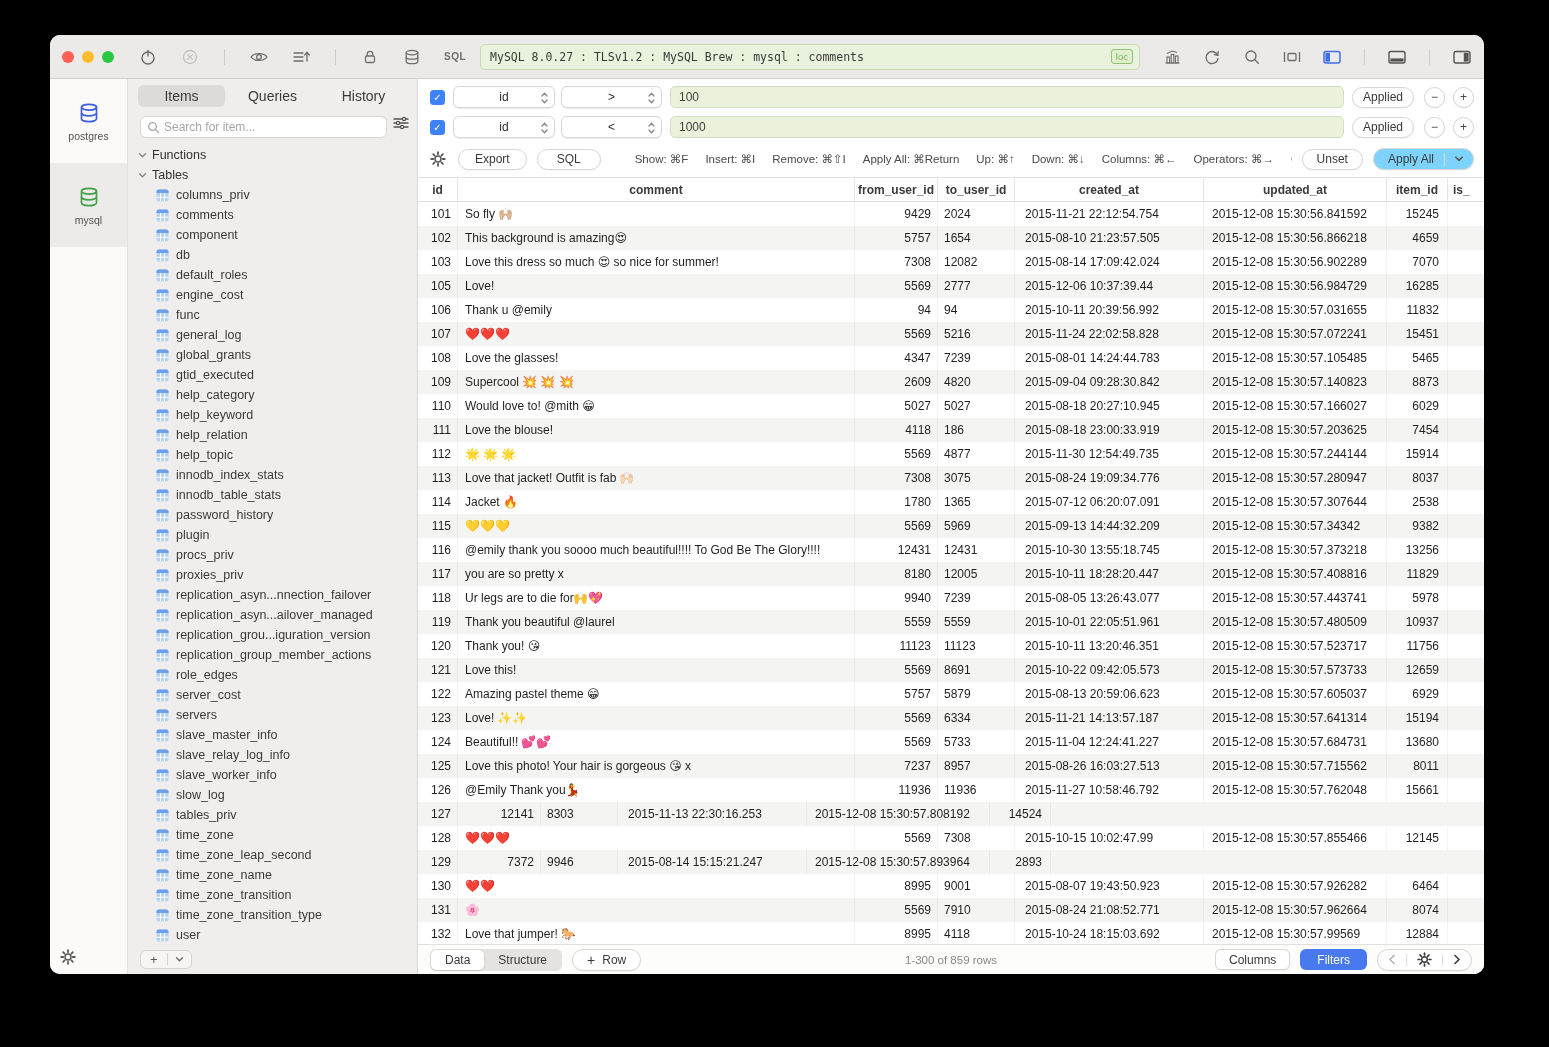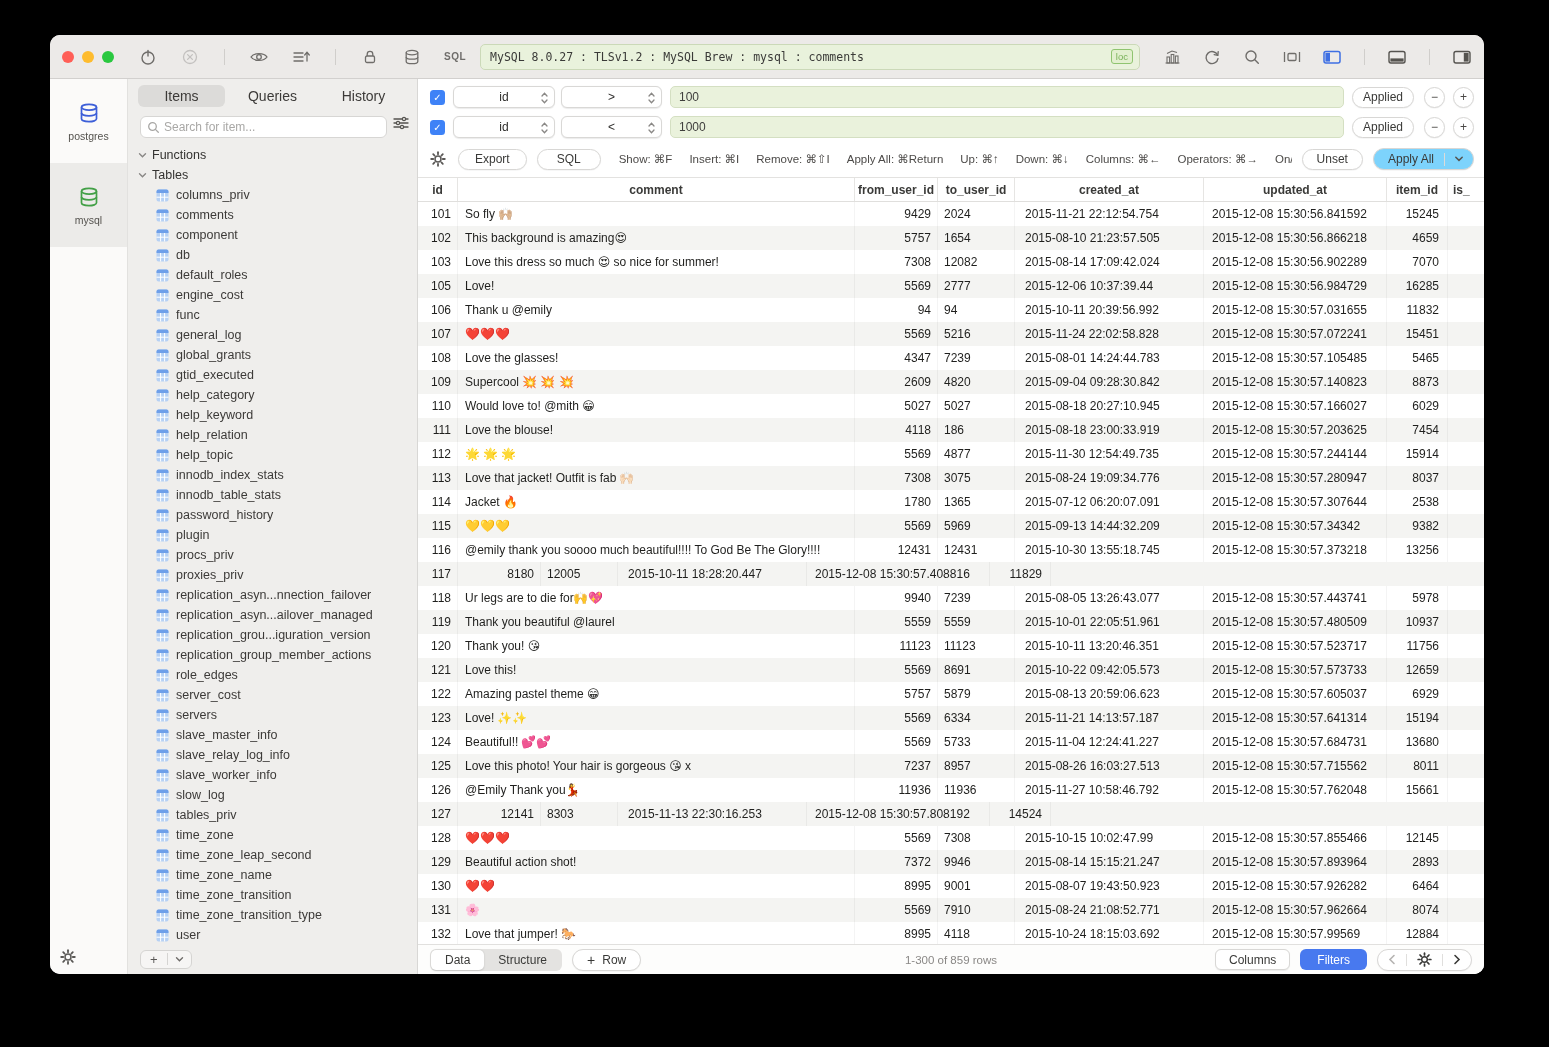--- a/index.html
+++ b/index.html
@@ -55,21 +55,21 @@
   .select .updown { position:absolute; right:5px; top:4px; }
   .sel-col { width:102px; }
   .sel-op { width:101px; margin-left:-2px; }
   .value-input { flex:1; height:22px; background:#EAF2DC; border:1px solid #D4DfC2; border-radius:5px; display:flex; align-items:center; padding:0 8px; font-size:12px; color:#3f3e3c; }
   .pill-btn { height:21px; background:#fff; border:1px solid #D8D7D5; border-radius:10.5px; font-size:12px; color:#3a3a38; display:flex; align-items:center; justify-content:center; padding:0 10px; box-shadow:0 .5px 1px rgba(0,0,0,.07); }
   .round-btn { width:21px; height:21px; background:#fff; border:1px solid #D8D7D5; border-radius:50%; font-size:12px; color:#4a4846; display:flex; align-items:center; justify-content:center; box-shadow:0 .5px 1px rgba(0,0,0,.07); }
   .round-btn.minus { margin-left:2px; }
 
   .actionbar { height:26px; display:flex; align-items:center; padding:0 10px 0 12px; gap:10px; flex:none; margin-bottom:5px; }
   .actionbar .gear { color:#5a5856; margin-right:2px; }
-  .shortcuts { flex:1; display:flex; gap:17px; overflow:hidden; white-space:nowrap; margin-left:8px; }
+  .shortcuts { flex:1; display:flex; gap:17px; overflow:hidden; white-space:nowrap; margin-left:24px; }
   .shortcut { font-size:11.5px; color:#4c4a48; flex:none; }
   .applyall { height:22px; border:1px solid #D8D7D5; border-radius:11px; background:#7dd3fc; display:flex; align-items:center; box-shadow:0 .5px 1px rgba(0,0,0,.07); }
   .applyall .lab { padding:0 10px 0 14px; font-size:12px; color:#3a3a38; }
   .applyall .dv { width:1px; height:13px; background:#DCDBD9; }
   .applyall .chev { padding:0 9px; display:flex; }
 
   
   .grid { flex:1; overflow:hidden; border-top:1px solid #E3E2E0; display:flex; flex-direction:column; min-height:0; }
   .g-head { display:flex; height:24px; flex:none; border-bottom:1px solid #E0DFDD; }
   .g-h { font-size:12px; font-weight:700; color:#3a3a38; display:flex; align-items:center; justify-content:center; border-right:1px solid #E6E5E3; overflow:hidden; flex:none; }
@@ -1033,20 +1033,21 @@
               <div class="g-c col-1">@emily thank you soooo much beautiful!!!! To God Be The Glory!!!!</div>
               <div class="g-c col-2">12431</div>
               <div class="g-c col-3">12431</div>
               <div class="g-c col-4">2015-10-30 13:55:18.745</div>
               <div class="g-c col-5">2015-12-08 15:30:57.373218</div>
               <div class="g-c col-6">13256</div>
               <div class="g-c col-7"></div>
             </div>
             <div class="g-row alt">
               <div class="g-c col-0">117</div>
+              <div class="g-c col-1">you are so pretty x</div>
               <div class="g-c col-2">8180</div>
               <div class="g-c col-3">12005</div>
               <div class="g-c col-4">2015-10-11 18:28:20.447</div>
               <div class="g-c col-5">2015-12-08 15:30:57.408816</div>
               <div class="g-c col-6">11829</div>
               <div class="g-c col-7"></div>
             </div>
             <div class="g-row">
               <div class="g-c col-0">118</div>
               <div class="g-c col-1">Ur legs are to die for🙌💖</div>
@@ -1151,21 +1152,20 @@
               <div class="g-c col-1">❤️❤️❤️</div>
               <div class="g-c col-2">5569</div>
               <div class="g-c col-3">7308</div>
               <div class="g-c col-4">2015-10-15 10:02:47.99</div>
               <div class="g-c col-5">2015-12-08 15:30:57.855466</div>
               <div class="g-c col-6">12145</div>
               <div class="g-c col-7"></div>
             </div>
             <div class="g-row alt">
               <div class="g-c col-0">129</div>
-              <div class="g-c col-1">Beautiful action shot!</div>
               <div class="g-c col-2">7372</div>
               <div class="g-c col-3">9946</div>
               <div class="g-c col-4">2015-08-14 15:15:21.247</div>
               <div class="g-c col-5">2015-12-08 15:30:57.893964</div>
               <div class="g-c col-6">2893</div>
               <div class="g-c col-7"></div>
             </div>
             <div class="g-row">
               <div class="g-c col-0">130</div>
               <div class="g-c col-1">❤️❤️</div>

